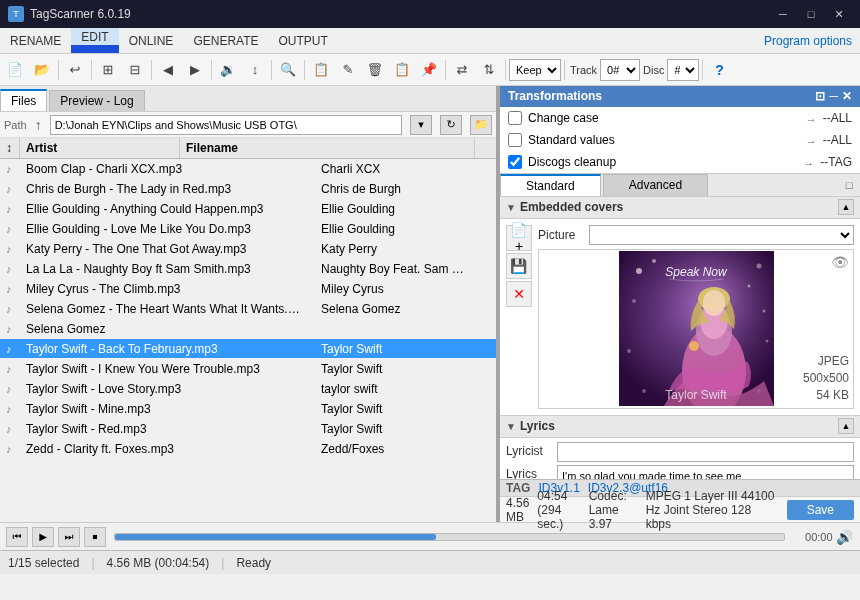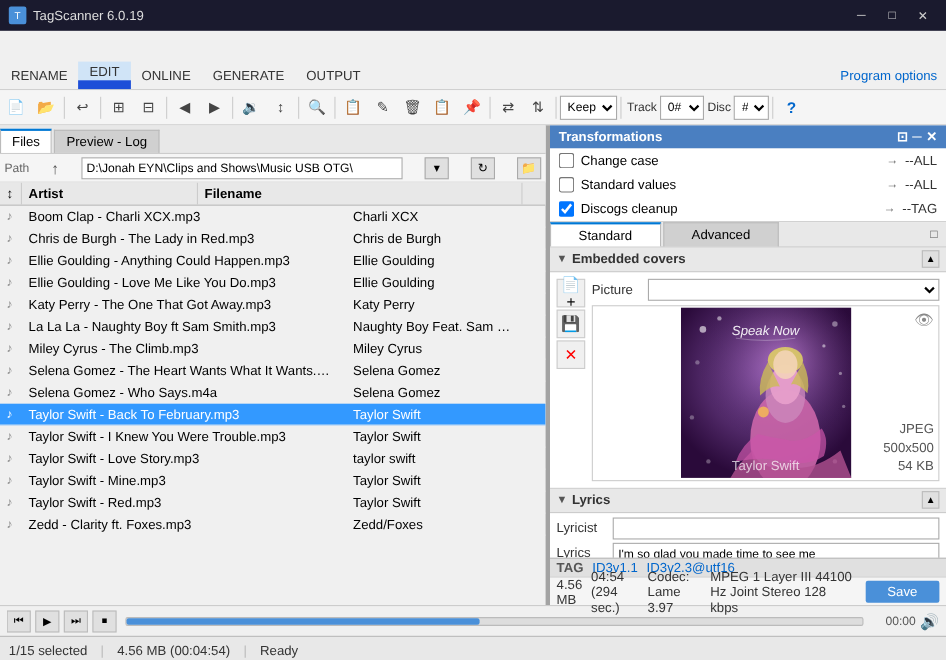--- a/index.html
+++ b/index.html
@@ -21,21 +21,20 @@
     .title-bar-controls { display: flex; gap: 2px; }
     .title-bar-btn { width: 26px; height: 18px; background: transparent; border: none; color: #ccc; cursor: pointer; font-size: 11px; display: flex; align-items: center; justify-content: center; }
 
     
     .menu-bar {
       height: 26px;
       background: #f0f0f0;
       display: flex;
       align-items: center;
       border-bottom: 1px solid #ccc;
-      margin-top: 28px;
     }
     .menu-item {
       padding: 4px 10px;
       cursor: pointer;
       font-size: 12px;
       color: #333;
       height: 100%;
       display: flex;
       align-items: center;
     }
@@ -100,21 +99,21 @@
     .tab.active { background: white; border-top: 2px solid #0078d4; }
 
     
     .path-bar {
       height: 26px;
       background: #f5f5f5;
       border-bottom: 1px solid #ddd;
       display: flex;
       align-items: center;
       padding: 0 4px;
-      gap: 20px;
+      gap: 8px;
     }
     .path-label { font-size: 11px; color: #666; }
     .path-up { font-size: 14px; cursor: pointer; color: #555; }
     .path-input {
       flex: 1;
       height: 20px;
       border: 1px solid #aaa;
       font-size: 11px;
       padding: 0 4px;
     }
@@ -525,21 +524,20 @@
             <div class="file-cell col-filename">Miley Cyrus - The Climb.mp3</div>
             <div class="file-cell col-artist">Miley Cyrus</div>
           </div>
           <div class="file-row">
             <div class="file-cell col-icon file-icon">♪</div>
             <div class="file-cell col-filename">Selena Gomez - The Heart Wants What It Wants.mp3</div>
             <div class="file-cell col-artist">Selena Gomez</div>
           </div>
           <div class="file-row">
             <div class="file-cell col-icon file-icon">♪</div>
-            <div class="file-cell col-filename">Selena Gomez - Who Says.m4a</div>
             <div class="file-cell col-artist">Selena Gomez</div>
           </div>
           <div class="file-row selected">
             <div class="file-cell col-icon file-icon">♪</div>
             <div class="file-cell col-filename">Taylor Swift - Back To February.mp3</div>
             <div class="file-cell col-artist">Taylor Swift</div>
           </div>
           <div class="file-row">
             <div class="file-cell col-icon file-icon">♪</div>
             <div class="file-cell col-filename">Taylor Swift - I Knew You Were Trouble.mp3</div>

